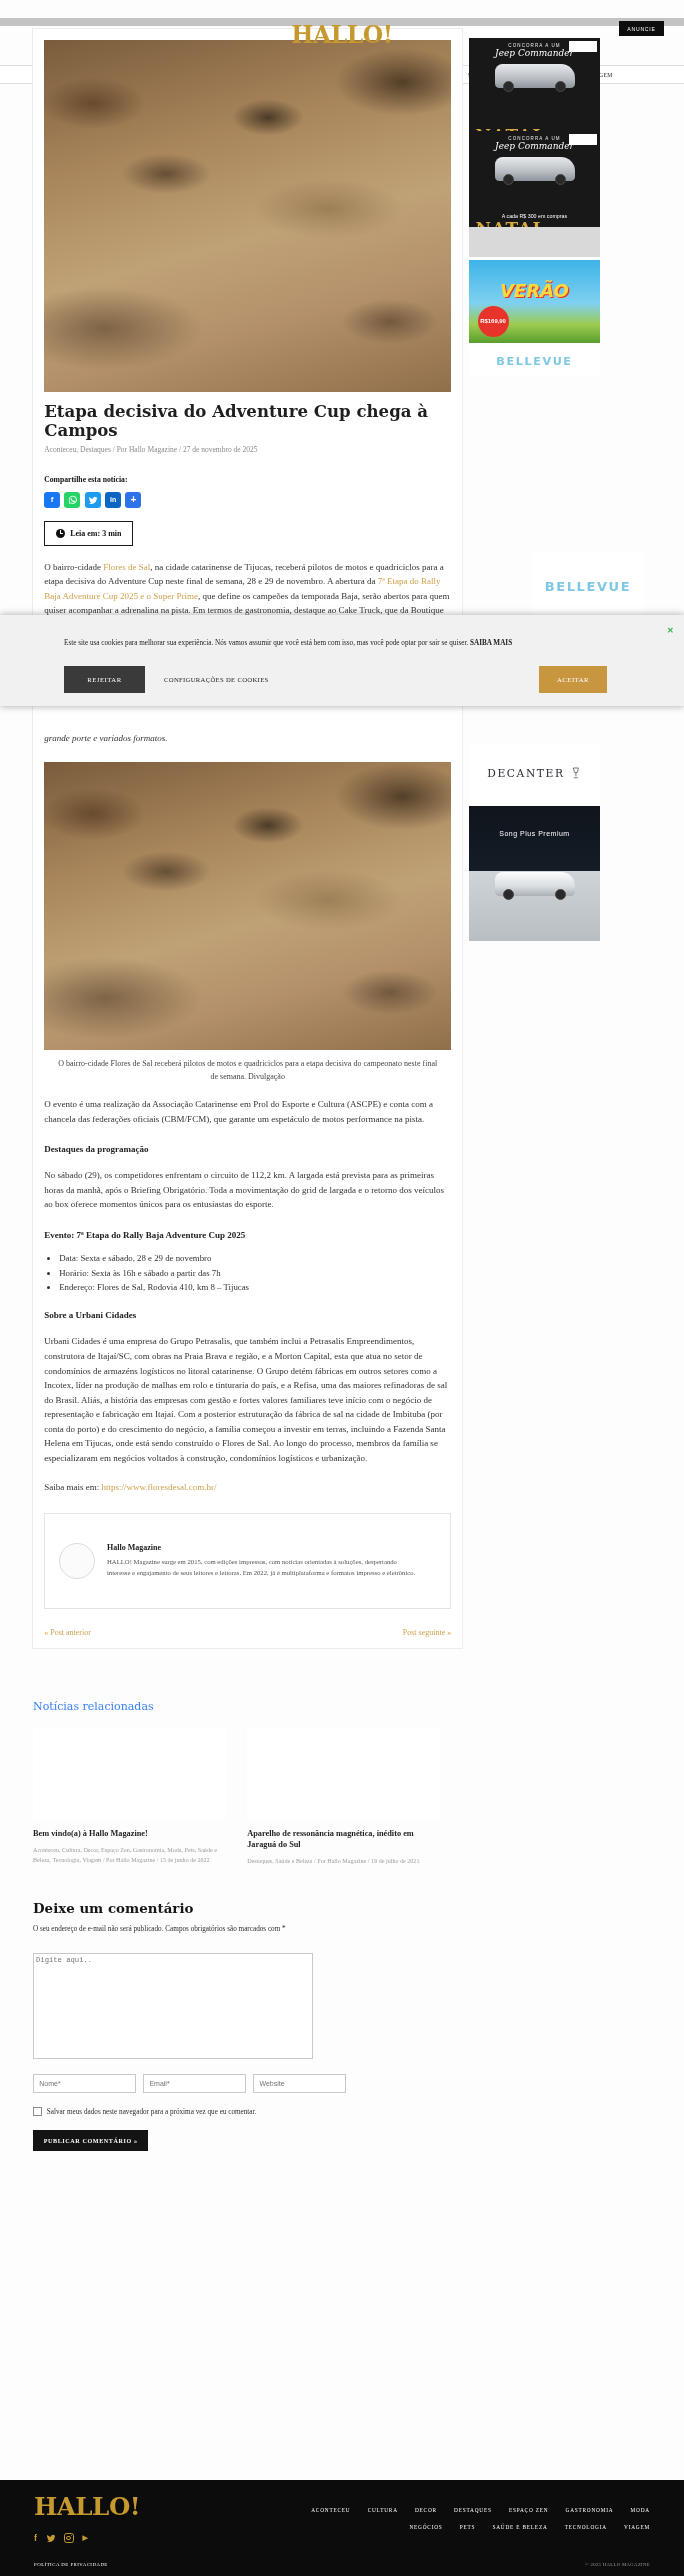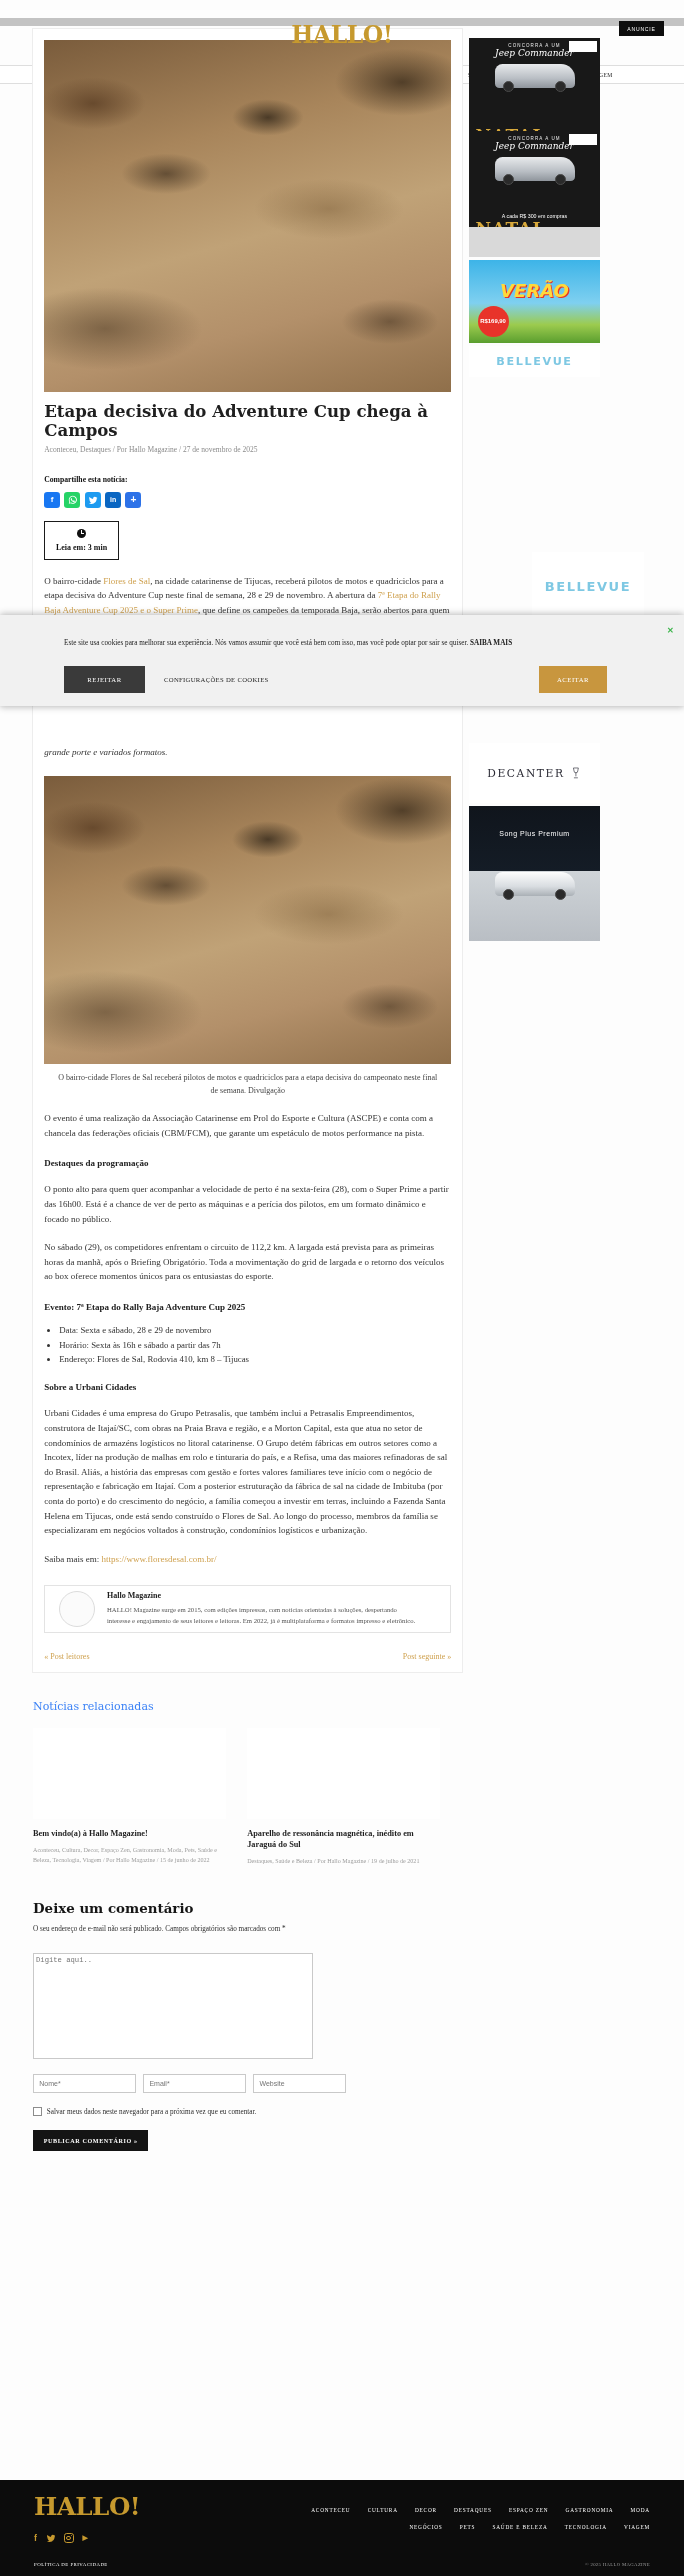--- a/index.html
+++ b/index.html
@@ -38,33 +38,33 @@
   .photo-hero{height:352px;}
   .photo-body{height:288px;margin-top:16px;}
   .title{margin:9.6px 0 0;font-family:"DejaVu Serif",serif;font-size:16.6px;line-height:1.15;font-weight:bold;color:#1f1f1f;}
   .meta{margin-top:5.3px;font-size:7.5px;color:#8b8b8b;}
   .share-label{margin-top:20.3px;font-weight:bold;font-size:7.7px;color:#101010;}
   .share-row{margin-top:8px;display:flex;gap:4.3px;}
   .sic{width:16px;height:16px;border-radius:3.2px;display:flex;align-items:center;justify-content:center;
        color:#fff;font-family:"Liberation Sans",sans-serif;font-weight:bold;font-size:8px;}
   .sic svg{width:9.6px;height:9.6px;}
   .read-badge{margin-top:13px;display:inline-flex;align-items:center;gap:5.3px;border:0.5px solid #1a1a1a;
-       padding:7px 10.7px;font-weight:bold;font-size:8px;color:#111;flex-direction:column;}
+       padding:7px 10.7px;font-weight:bold;font-size:8px;color:#111;}
   .clock{width:9px;height:9px;background:#111;border-radius:50%;position:relative;display:inline-block;}
   .clock::after{content:'';position:absolute;left:4.3px;top:1.6px;width:1.1px;height:3.2px;background:#fff;}
   .clock::before{content:'';position:absolute;left:4.3px;top:4.3px;width:2.7px;height:1.1px;background:#fff;}
   .para{margin:14px 0 0;font-size:9px;line-height:1.62;color:#333;}
   .goldlink{color:#cfa14f;}
   .hidden-gap{height:84px;}
   .frag{margin-top:0;font-style:italic;}
   .caption{margin-top:8.6px;text-align:center;font-size:8px;color:#454545;line-height:1.55;padding:0 10.7px;}
   .subhead{margin:18px 0 0;font-size:9px;font-weight:bold;color:#222;}
   .bullets{margin:13px 0 0;padding-left:15px;}
   .bullets li{margin:4.8px 0;font-size:8.8px;color:#333;}
-  .author-box{margin-top:19px;border:0.5px solid #e3e3e3;padding:5px 14px;display:flex;gap:11.8px;align-items:flex-start;}
+  .author-box{margin-top:19px;border:0.5px solid #e3e3e3;padding:29px 14px;display:flex;gap:11.8px;align-items:flex-start;}
   .avatar{width:34px;height:34px;border-radius:50%;border:0.5px solid #dcdcdc;background:#fbfbfb;flex:0 0 auto;}
   .author-name{font-weight:bold;font-size:8px;color:#1d1d1d;}
   .author-bio{margin:4.8px 0 0;font-size:6.7px;color:#555;line-height:1.6;max-width:310px;}
   .post-nav{margin-top:19px;display:flex;justify-content:space-between;font-size:8px;color:#cfa14f;}
 
   
   .ad{position:absolute;left:469px;width:131px;overflow:hidden;}
   .jeep{background:#181818;color:#fff;height:111px;}
   .ad-logo-box{position:absolute;top:3.2px;right:3.2px;width:28px;height:10.7px;background:#fff;}
   .ad-line1{margin-top:5.3px;text-align:center;font-family:"Liberation Sans",sans-serif;font-size:4.5px;letter-spacing:1.1px;color:#eee;}
@@ -200,40 +200,39 @@
       <span class="clock"></span>
       <span>Leia em: 3 min</span>
     </div>
     <p class="para"><span>O bairro-cidade </span><a class="goldlink">Flores de Sal</a><span>, na cidade catarinense de Tijucas, receberá pilotos de motos e quadriciclos para a etapa decisiva do Adventure Cup neste final de semana, 28 e 29 de novembro. A abertura da </span><a class="goldlink">7ª Etapa do Rally Baja Adventure Cup 2025 e o Super Prime</a><span>, que define os campeões da temporada Baja, serão abertos para quem quiser acompanhar a adrenalina na pista. Em termos de gastronomia, destaque ao Cake Truck, que da Boutique do Pão de Ló, que funcionará no sábado, 29 de novembro, das 11h às 18h30. Serão servidos cafés especiais, doces e o famoso Bolo “Da Boutique”, o produto mais pedido e perfeito para um momento leve em família.</span></p>
     <div class="hidden-gap"></div>
     <p class="para frag">grande porte e variados formatos.</p>
     <div class="photo photo-body"></div>
     <div class="caption">O bairro-cidade Flores de Sal receberá pilotos de motos e quadriciclos para a etapa decisiva do campeonato neste final de semana. Divulgação</div>
     <p class="para">O evento é uma realização da Associação Catarinense em Prol do Esporte e Cultura (ASCPE) e conta com a chancela das federações oficiais (CBM/FCM), que garante um espetáculo de motos performance na pista.</p>
     <h3 class="subhead">Destaques da programação</h3>
-    <p class="para">O ponto alto para quem quer acompanhar a velocidade de perto é na sexta-feira (28), com o Super Prime a partir das 16h00. Está é a chance de ver de perto as máquinas e a perícia dos pilotos, em um formato dinâmico e focado no público.</p>
     <p class="para">No sábado (29), os competidores enfrentam o circuito de 112,2 km. A largada está prevista para as primeiras horas da manhã, após o Briefing Obrigatório. Toda a movimentação do grid de largada e o retorno dos veículos ao box oferece momentos únicos para os entusiastas do esporte.</p>
     <h3 class="subhead">Evento: 7ª Etapa do Rally Baja Adventure Cup 2025</h3>
     <ul class="bullets">
       <li>Data: Sexta e sábado, 28 e 29 de novembro</li>
       <li>Horário: Sexta às 16h e sábado a partir das 7h</li>
       <li>Endereço: Flores de Sal, Rodovia 410, km 8 – Tijucas</li>
     </ul>
     <h3 class="subhead">Sobre a Urbani Cidades</h3>
     <p class="para">Urbani Cidades é uma empresa do Grupo Petrasalis, que também inclui a Petrasalis Empreendimentos, construtora de Itajaí/SC, com obras na Praia Brava e região, e a Morton Capital, esta que atua no setor de condomínios de armazéns logísticos no litoral catarinense. O Grupo detém fábricas em outros setores como a Incotex, líder na produção de malhas em rolo e tinturaria do país, e a Refisa, uma das maiores refinadoras de sal do Brasil. Aliás, a história das empresas com gestão e fortes valores familiares teve início com o negócio de representação e fabricação em Itajaí. Com a posterior estruturação da fábrica de sal na cidade de Imbituba (por conta do porto) e do crescimento do negócio, a família começou a investir em terras, incluindo a Fazenda Santa Helena em Tijucas, onde está sendo construído o Flores de Sal. Ao longo do processo, membros da família se especializaram em negócios voltados à construção, condomínios logísticos e urbanização.</p>
     <p class="para"><span>Saiba mais em: </span><a class="goldlink">https://www.floresdesal.com.br/</a></p>
     <div class="author-box">
       <div class="avatar"></div>
       <div>
         <div class="author-name">Hallo Magazine</div>
         <p class="author-bio">HALLO! Magazine surge em 2015, com edições impressas, com notícias orientadas à soluções, despertando interesse e engajamento de seus leitores e leitoras. Em 2022, já é multiplataforma e formatos impresso e eletrônico.</p>
       </div>
     </div>
     <div class="post-nav">
-      <a>« Post leitores</a>
+      <a>« Post anterior</a>
       <a>Post seguinte »</a>
     </div>
   </main>
 
   <a class="ad jeep" style="top:38px">
     <div class="ad-logo-box"></div>
     <div class="ad-line1">CONCORRA A UM</div>
     <div class="ad-line2">Jeep Commander</div>
     <div class="carshape"></div>
     <div class="ad-big">NATAL</div>

